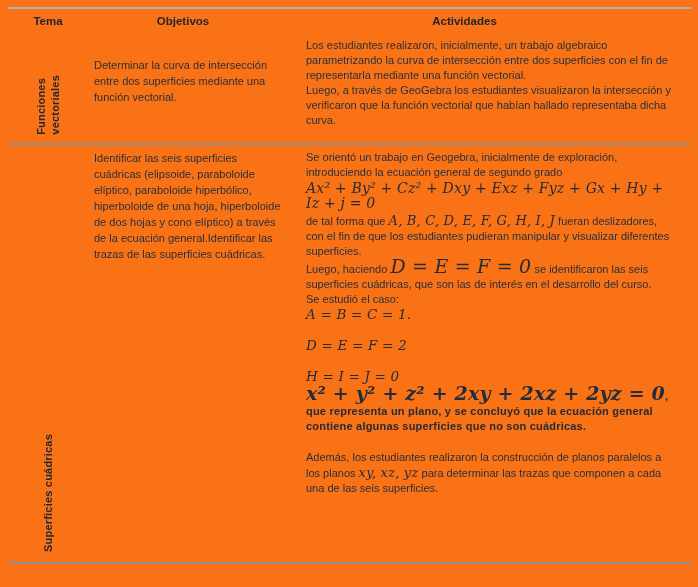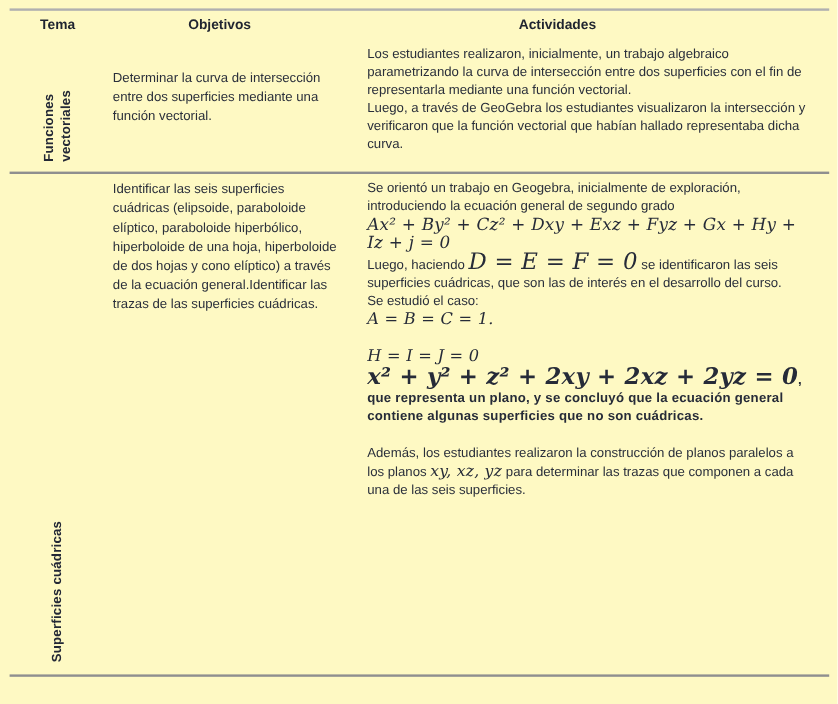--- a/index.html
+++ b/index.html
@@ -1,17 +1,17 @@
 <!DOCTYPE html>
 <html><head>
 <meta charset="utf-8">
 <style>
   html,body { margin:0; padding:0; background:#ffffff; }
   body { width:698px; height:587px; overflow:hidden; }
-  .page { position:relative; width:698px; height:587px; background:#fef9c3;
+  .page { position:relative; width:698px; height:587px; background:#f97316;
           font-family:"Liberation Sans","DejaVu Sans",sans-serif; color:#2a2f3b; }
   .tbl { position:absolute; left:8px; top:7px; width:683px;
          border-top:2px solid #b0b0b0; border-bottom:2px solid #8f8f8f; }
   .thead { display:flex; height:23px; align-items:center; }
   .hc { font-weight:bold; font-size:11.5px; text-align:center; color:#1f2430; }
   .c1 { width:80px; flex:none; }
   .c2 { width:190px; flex:none; }
   .c3 { flex:1; }
   .c3.hc { padding-right:40px; }
   .trow { display:flex; }
@@ -71,26 +71,28 @@
       </div>
       <div class="c2 objcell">
         <p>Identificar las seis superficies cuádricas (elipsoide, paraboloide elíptico, paraboloide hiperbólico, hiperboloide de una hoja, hiperboloide de dos hojas y cono elíptico) a través de la ecuación general.Identificar las trazas de las superficies cuádricas.</p>
       </div>
       <div class="c3 actcell">
 
         <p>Se orientó un trabajo en Geogebra, inicialmente de exploración, introduciendo la ecuación general de segundo grado</p>
 
         <div class="deq big">Ax² + By² + Cz² + Dxy + Exz + Fyz + Gx + Hy + Iz + j = 0</div>
 
+        <p class="nogap"><span>de tal forma que </span><span class="m">A, B, C, D, E, F, G, H, I, J</span><span> fueran deslizadores, con el fin de que los estudiantes pudieran manipular y visualizar diferentes superficies.</span></p>
 
         <p class="p"><span>Luego, haciendo </span><span class="m lg">D = E = F = 0</span><span> se identificaron las seis superficies cuádricas, que son las de interés en el desarrollo del curso.</span></p>
 
         <p class="p">Se estudió el caso:</p>
 
         <div class="deq">A = B = C = 1.</div>
+        <div class="deq sp">D = E = F = 2</div>
         <div class="deq sp">H = I = J = 0</div>
 
 
         <p class="deq flow" style="font-family:'Liberation Sans','DejaVu Sans',sans-serif; font-style:normal; font-size:11px; line-height:15px;"><span class="m lg">x² + y² + z² + 2xy + 2xz + 2yz = 0</span><span>, que representa un plano, y se concluyó que la ecuación general contiene algunas superficies que no son cuádricas.</span></p>
 
         <p class="sp"><span>Además, los estudiantes realizaron la construcción de planos paralelos a los planos </span><span class="m">xy, xz, yz</span><span> para determinar las trazas que componen a cada una de las seis superficies.</span></p>
 
       </div>
     </div>
 

